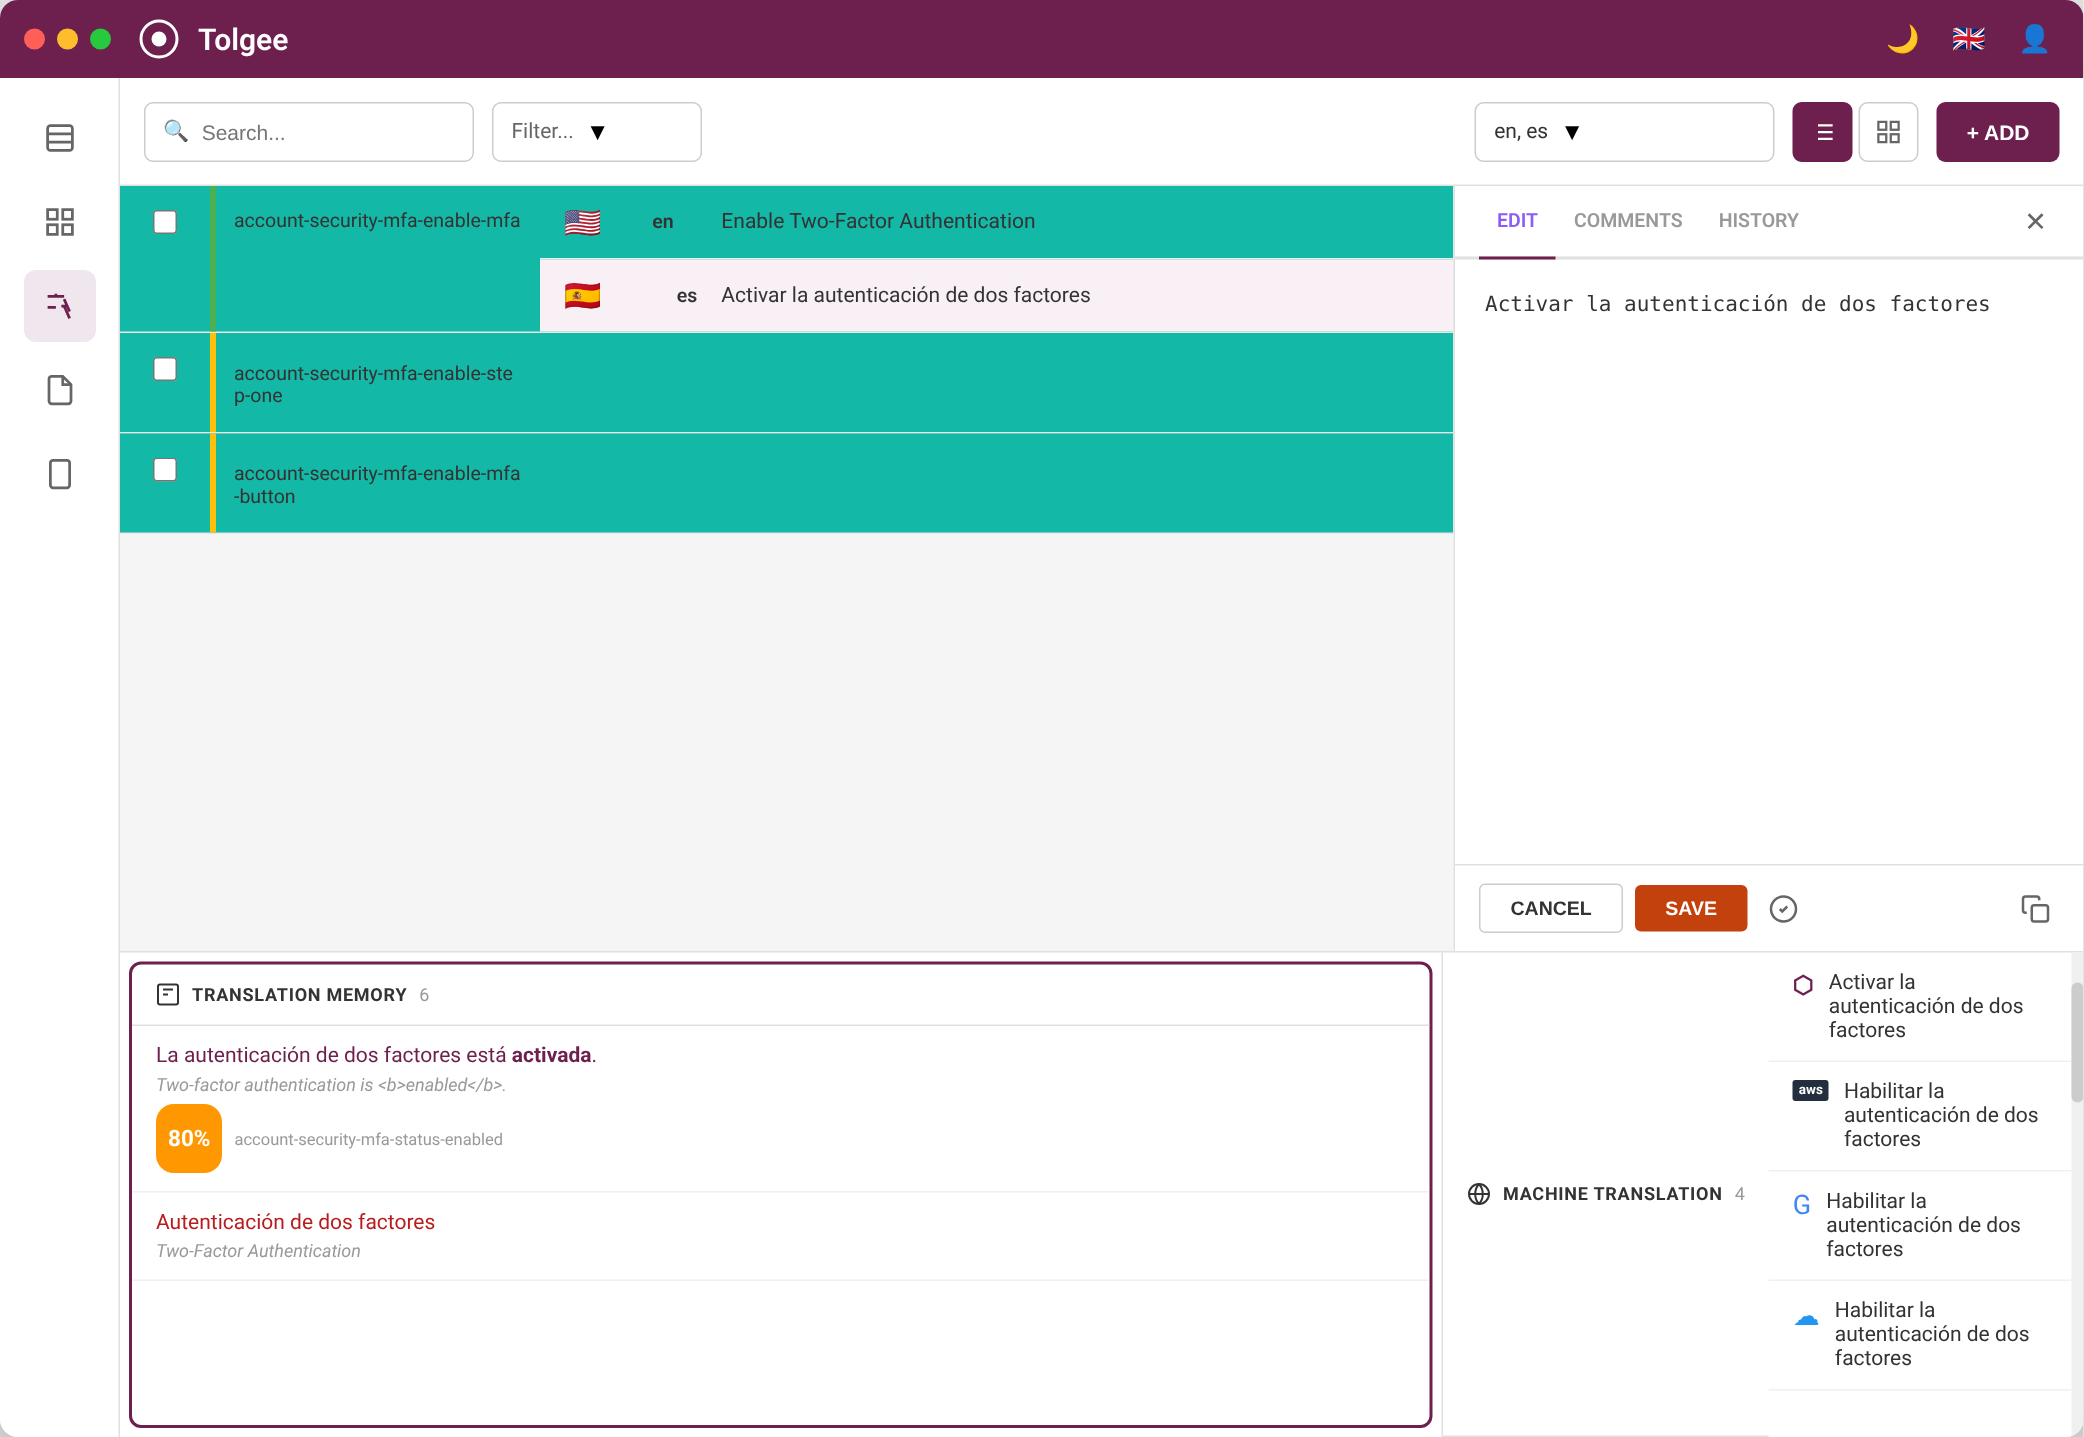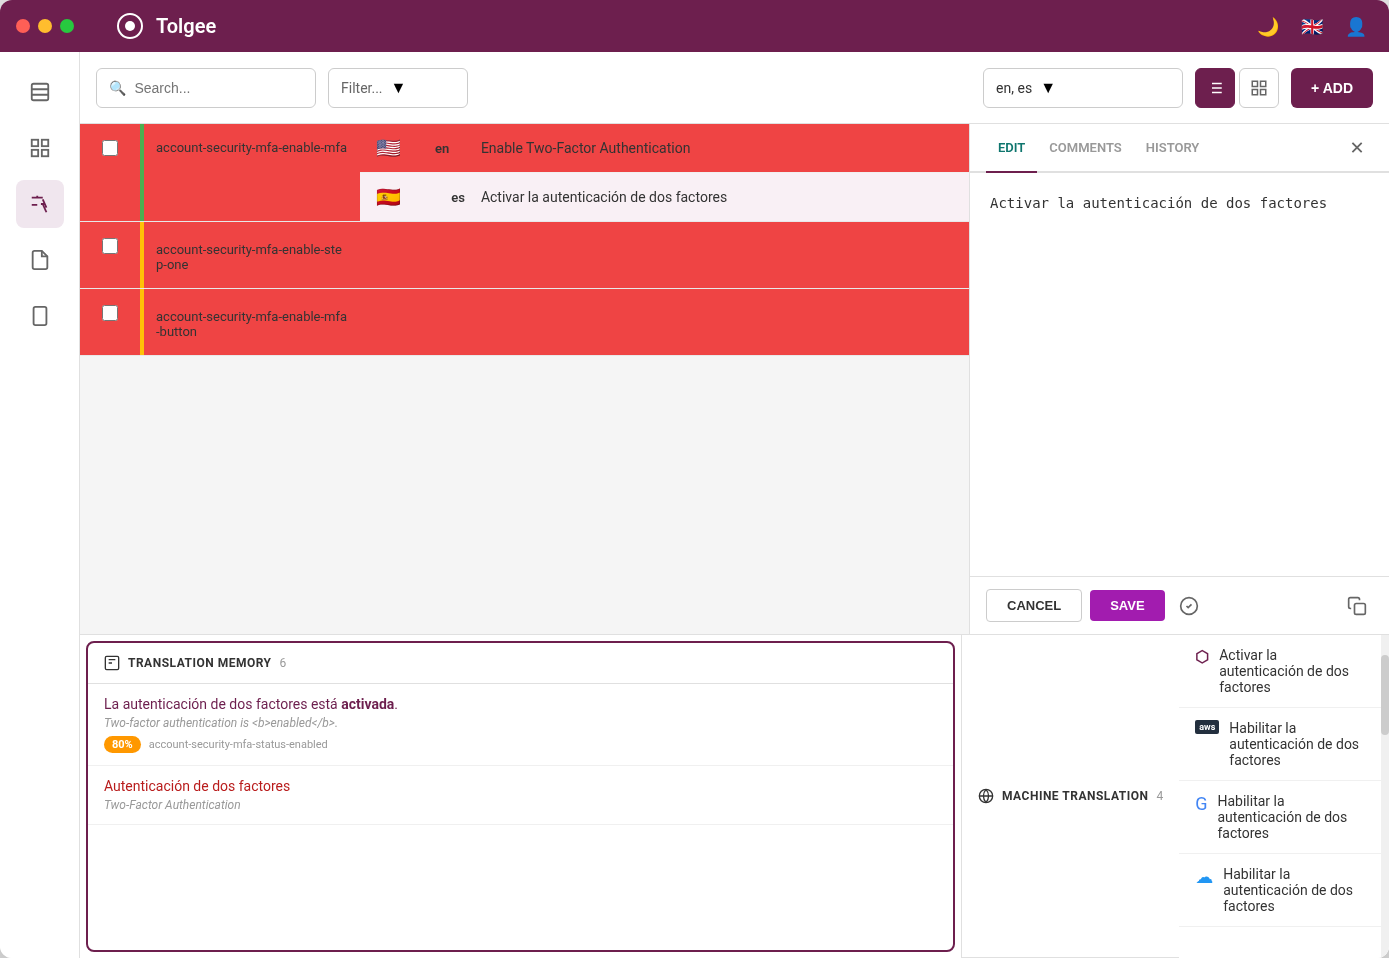--- a/index.html
+++ b/index.html
@@ -1,21 +1,21 @@
 <!DOCTYPE html>
 <html><head>
   <meta charset="utf-8">
   <style>
     * { box-sizing: border-box; margin: 0; padding: 0; }
     body { font-family: -apple-system, BlinkMacSystemFont, 'Segoe UI', Roboto, sans-serif; background: #e8e8e8; display: flex; justify-content: center; align-items: center; min-height: 100vh; }
 
     .window { width: 1389px; height: 958px; background: #f5f5f5; border-radius: 12px; overflow: hidden; box-shadow: 0 20px 60px rgba(0,0,0,0.3); display: flex; flex-direction: column; }
 
     
-    .titlebar { height: 52px; background: #6d1f4e; display: flex; align-items: center; padding: 0 16px; gap: 24px; }
+    .titlebar { height: 52px; background: #6d1f4e; display: flex; align-items: center; padding: 0 16px; gap: 0; }
     .traffic-lights { display: flex; gap: 8px; }
     .tl { width: 14px; height: 14px; border-radius: 50%; }
     .tl-red { background: #ff5f56; }
     .tl-yellow { background: #ffbd2e; }
     .tl-green { background: #27c93f; }
     .app-logo { margin-left: 16px; display: flex; align-items: center; gap: 10px; }
     .app-logo-icon { width: 32px; height: 32px; }
     .app-title { color: white; font-size: 20px; font-weight: 600; }
     .titlebar-spacer { flex: 1; }
     .titlebar-icons { display: flex; gap: 12px; align-items: center; }
@@ -43,58 +43,58 @@
     .lang-label { color: #333; font-size: 14px; }
     .view-icons { display: flex; gap: 4px; }
     .view-btn { width: 40px; height: 40px; border-radius: 6px; display: flex; align-items: center; justify-content: center; cursor: pointer; color: #666; font-size: 18px; border: 1px solid #ccc; background: white; }
     .view-btn.active { background: #6d1f4e; color: white; border-color: #6d1f4e; }
     .add-btn { background: #6d1f4e; color: white; border: none; border-radius: 6px; padding: 0 20px; height: 40px; font-size: 14px; font-weight: 600; cursor: pointer; display: flex; align-items: center; gap: 6px; }
 
     
     .table-area { flex: 1; overflow: auto; position: relative; }
 
     
-    .trans-row { display: flex; border-bottom: 1px solid #e8e8e8; background: #ef4444; min-height: 60px; }
+    .trans-row { display: flex; border-bottom: 1px solid #e8e8e8; background: #14b8a6; min-height: 60px; }
     .row-check { width: 60px; display: flex; align-items: flex-start; justify-content: center; padding-top: 16px; }
     .row-check input[type=checkbox] { width: 16px; height: 16px; cursor: pointer; }
     .row-key { width: 220px; padding: 16px 12px; font-size: 13px; color: #333; word-break: break-all; border-left: 4px solid transparent; }
     .row-key.green-bar { border-left-color: #4caf50; }
     .row-key.yellow-bar { border-left-color: #ffc107; }
     .trans-langs { flex: 1; display: flex; flex-direction: column; }
     .lang-row { display: flex; align-items: center; padding: 12px 16px; border-bottom: 1px solid #f0f0f0; }
     .lang-row:last-child { border-bottom: none; }
     .lang-flag { margin-right: 12px; font-size: 20px; }
     .lang-code { font-size: 13px; font-weight: 600; color: #333; min-width: 30px; margin-right: 16px; margin-left: 22px; }
     .lang-text { font-size: 14px; color: #333; }
 
     
     .edit-panel { width: 420px; background: white; border-left: 1px solid #e0e0e0; display: flex; flex-direction: column; position: relative; }
     .edit-panel-tabs { display: flex; border-bottom: 2px solid #e0e0e0; padding: 0 16px; align-items: center; }
     .edit-tab { padding: 16px 12px; font-size: 13px; font-weight: 600; color: #999; cursor: pointer; border-bottom: 2px solid transparent; margin-bottom: -2px; }
-    .edit-tab.active { color: #0f766e; border-bottom-color: #6d1f4e; }
+    .edit-tab.active { color: #8b5cf6; border-bottom-color: #6d1f4e; }
     .edit-tab-spacer { flex: 1; }
     .close-btn { width: 32px; height: 32px; display: flex; align-items: center; justify-content: center; cursor: pointer; color: #666; font-size: 18px; border-radius: 4px; }
     .edit-content { flex: 1; padding: 20px; font-size: 14px; color: #333; }
     .edit-textarea { width: 100%; min-height: 200px; border: none; outline: none; font-size: 14px; color: #333; resize: none; line-height: 1.5; }
     .edit-actions { padding: 12px 16px; border-top: 1px solid #e0e0e0; display: flex; align-items: center; gap: 8px; }
     .cancel-btn { border: 1px solid #ccc; background: white; color: #333; border-radius: 4px; padding: 8px 20px; font-size: 13px; font-weight: 600; cursor: pointer; }
-    .save-btn { background: #a21caf; color: white; border: none; border-radius: 4px; padding: 8px 20px; font-size: 13px; font-weight: 600; cursor: pointer; }
+    .save-btn { background: #c2410c; color: white; border: none; border-radius: 4px; padding: 8px 20px; font-size: 13px; font-weight: 600; cursor: pointer; }
     .action-icon { width: 32px; height: 32px; display: flex; align-items: center; justify-content: center; cursor: pointer; color: #666; }
 
     
     .suggestions-area { height: 324px; display: flex; border-top: 1px solid #e0e0e0; background: white; }
     .suggestion-header { display: flex; align-items: center; padding: 12px 16px; border-bottom: 1px solid #e0e0e0; gap: 8px; }
     .suggestion-title { font-size: 12px; font-weight: 700; color: #333; letter-spacing: 0.5px; }
     .suggestion-count { font-size: 12px; color: #999; }
     .suggestion-list { overflow-y: auto; flex: 1; }
     .suggestion-item { padding: 12px 16px; border-bottom: 1px solid #f0f0f0; cursor: pointer; }
     .suggestion-main { font-size: 14px; color: #6d1f4e; margin-bottom: 4px; }
     .suggestion-source { font-size: 12px; color: #999; font-style: italic; }
     .suggestion-meta { display: flex; align-items: center; gap: 8px; margin-top: 6px; }
-    .pct-badge { background: #ff9800; color: white; border-radius: 12px; padding: 2px 8px; font-size: 11px; font-weight: 700; }
+    .pct-badge { background: #ff9800; color: white; border-radius: 12px; padding: 14px 8px; font-size: 15px; font-weight: 700; }
     .key-label { font-size: 11px; color: #999; }
     .machine-panel { width: 420px; display: flex; flex-direction: row; overflow: hidden; position: relative; }
     .machine-header { display: flex; align-items: center; padding: 12px 16px; border-bottom: 1px solid #e0e0e0; gap: 8px; }
     .machine-title { font-size: 12px; font-weight: 700; color: #333; letter-spacing: 0.5px; }
     .machine-count { font-size: 12px; color: #999; }
     .machine-list { overflow-y: auto; flex: 1; }
     .machine-item { display: flex; align-items: flex-start; padding: 12px 16px; border-bottom: 1px solid #f0f0f0; gap: 10px; cursor: pointer; }
     .machine-text { font-size: 14px; color: #333; }
     .scrollbar-track { width: 8px; background: #f0f0f0; position: relative; }
     .scrollbar-thumb { width: 8px; height: 80px; background: #ccc; border-radius: 4px; position: absolute; top: 20px; }

